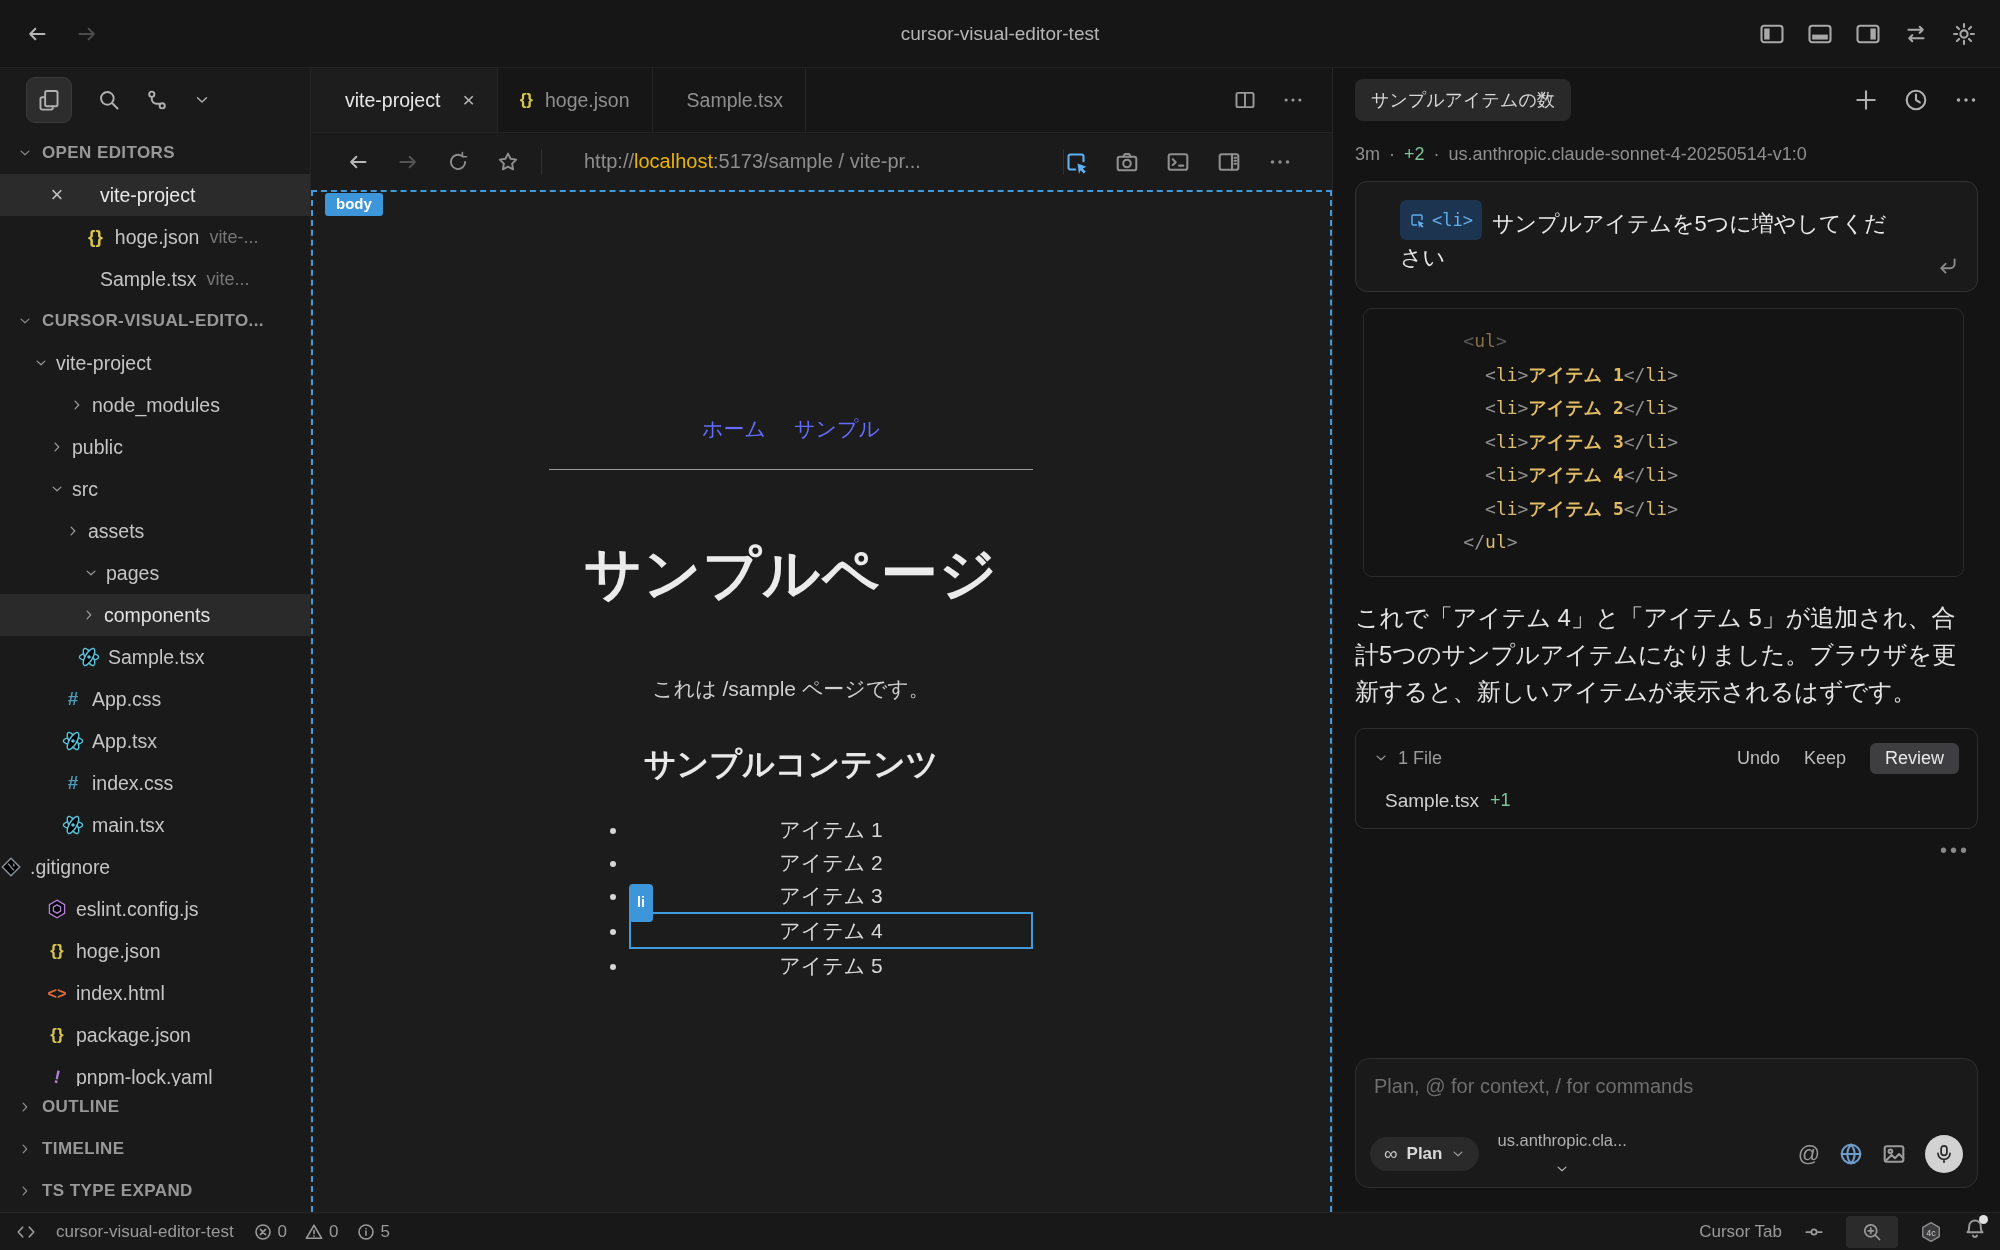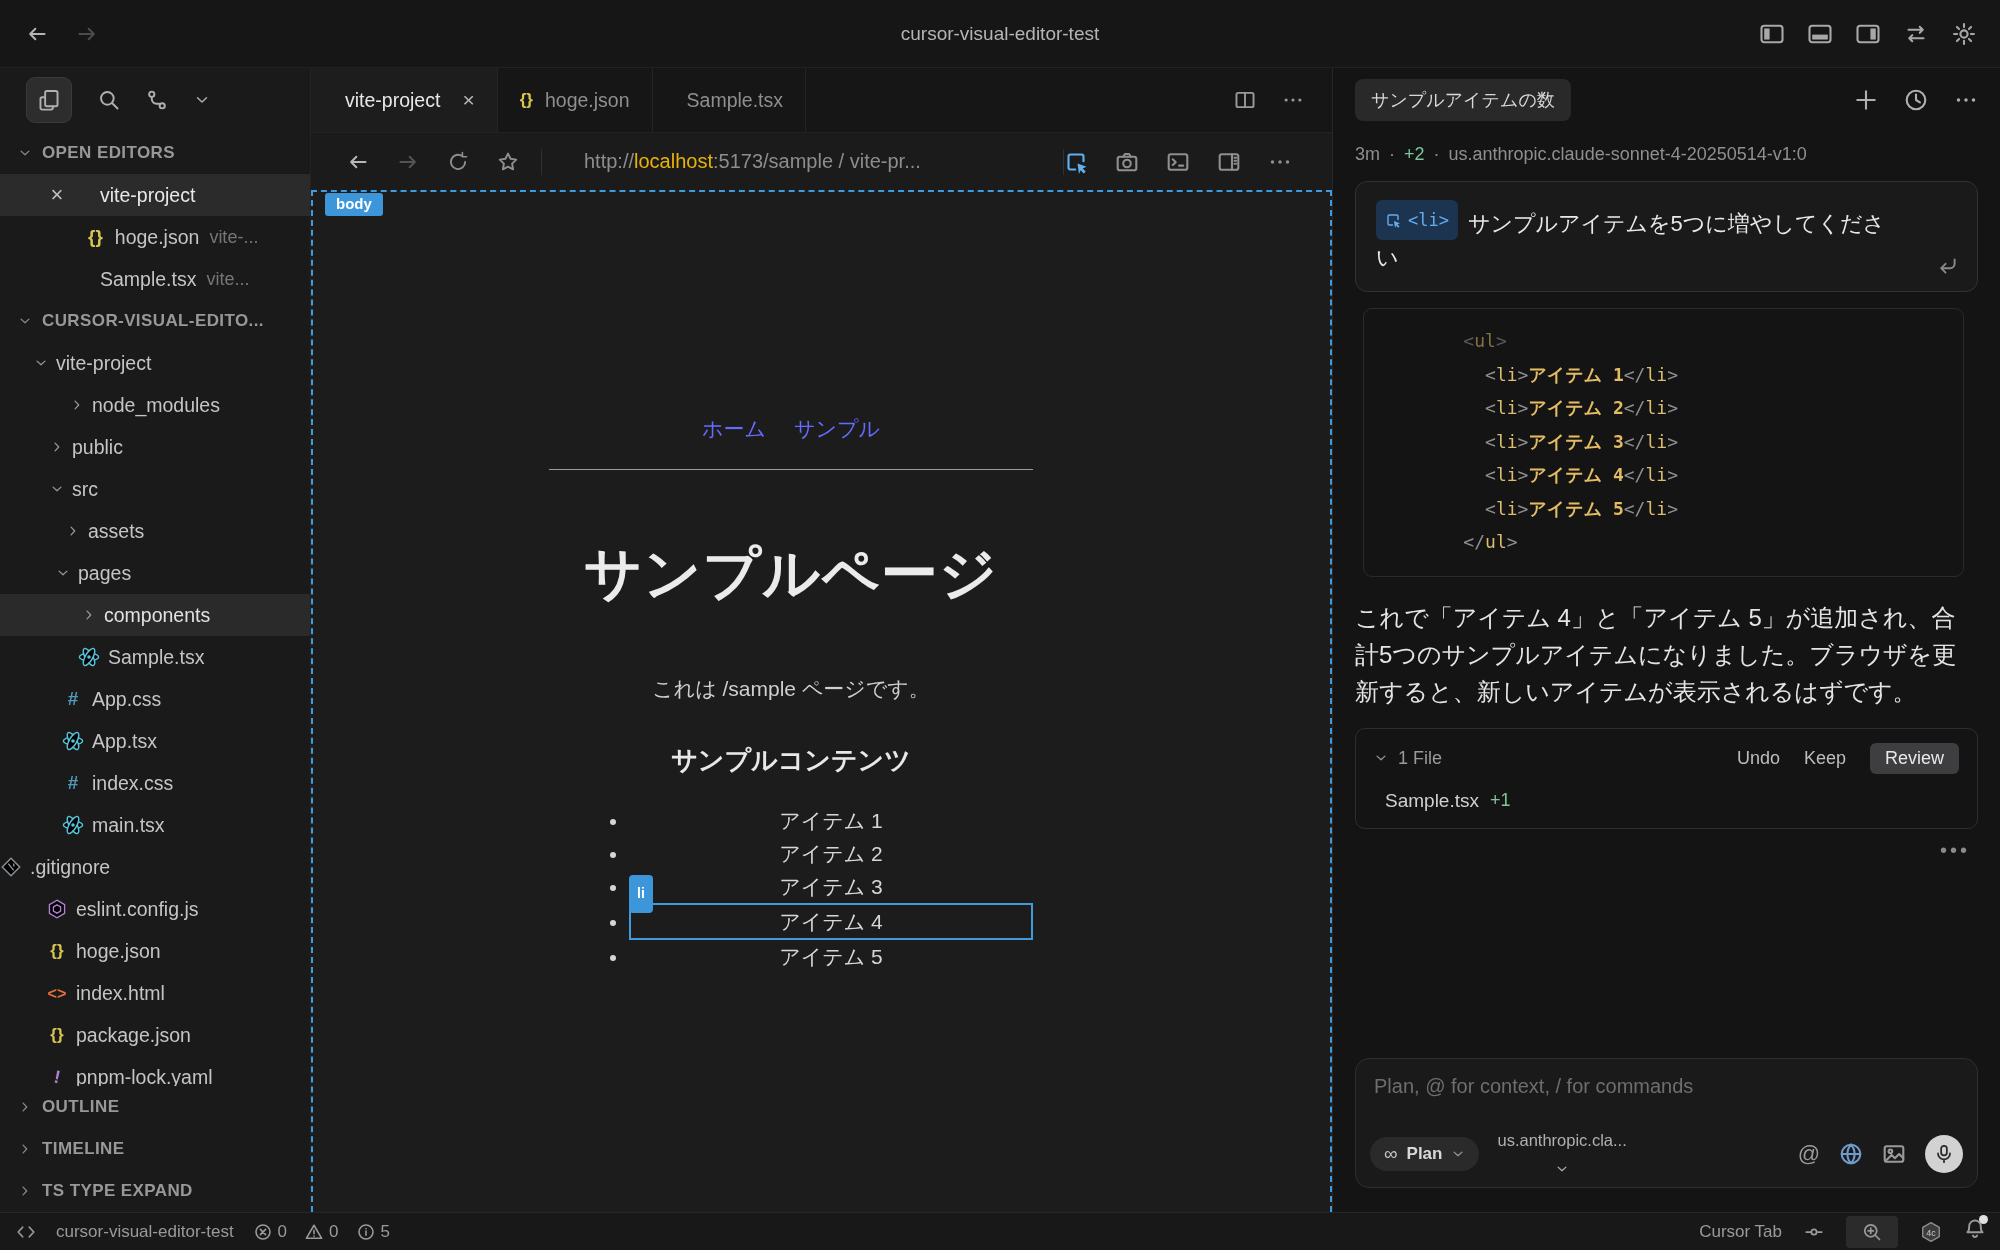--- a/index.html
+++ b/index.html
@@ -55,35 +55,35 @@
 
 #preview { flex:1 1 auto; position:relative; background:#1c1c1d; min-height:0; }
 #body-outline { position:absolute; inset:0; border-top:2px dashed var(--c-accent); border-left:2px dashed var(--c-accent); border-right:2px dashed var(--c-accent); pointer-events:none; }
 #body-badge { position:absolute; left:14px; top:3px; background:var(--c-badge); color:#fff; font-size:15px; font-weight:bold; padding:2px 11px 4px; border-radius:3px; }
 #pv-content { position:absolute; left:238px; top:0; width:484px; }
 #pv-nav { margin-top:225px; display:flex; justify-content:center; gap:28px; font-size:21px; }
 #pv-nav a { color:var(--c-link); text-decoration:none; }
 #pv-hr { margin-top:26px; border-top:1px solid #9a9a9a; }
 #pv-title { margin-top:66px; text-align:center; font-size:57px; font-weight:bold; color:#ebebeb; letter-spacing:1px; }
 #pv-sub { margin-top:62px; text-align:center; font-size:21px; color:#cfcfcf; }
-#pv-h2 { margin-top:40px; text-align:center; font-size:26px; font-weight:bold; color:#e8e8e8; }
+#pv-h2 { margin-top:40px; text-align:center; font-size:32px; font-weight:bold; color:#e8e8e8; }
 #pv-list { margin-top:26px; padding-left:80px; list-style:disc; color:#d6d6d6; }
 #pv-list li { font-size:21px; line-height:33px; text-align:center; position:relative; }
 #pv-list li.selected { border:2px solid var(--c-accent); }
 #li-badge { position:absolute; left:-2px; top:-30px; background:var(--c-badge); color:#fff; font-size:14px; font-weight:bold; padding:2px 8px 3px; border-radius:4px; }
 
 
 #chatpanel { width:668px; flex:0 0 668px; background:#141415; border-left:1px solid #262626; display:flex; flex-direction:column; padding:0 22px; overflow:hidden; }
 #chat-header { height:64px; flex:0 0 64px; display:flex; align-items:center; }
 #chat-tab { background:#29292a; border-radius:8px; padding:9px 16px; font-size:18px; color:#d8d8d8; }
 #chat-header .hicons { margin-left:auto; display:flex; align-items:center; gap:26px; color:#b0b0b0; }
 #chat-meta { margin-top:12px; font-size:18px; color:#8f8f8f; display:flex; gap:9px; align-items:center; }
 #chat-meta .plus { color:var(--c-green); }
 #bubble { margin-top:16px; border:1px solid #323232; background:#1a1a1b; border-radius:12px; padding:18px 20px 16px; position:relative; }
-#bubble-text { font-size:22px; color:#e8e8e8; line-height:34px; padding-right:66px; }
+#bubble-text { font-size:22px; color:#e8e8e8; line-height:34px; padding-right:66px;margin-left:24px; }
 #tag-chip { display:inline-flex; align-items:center; gap:7px; background:#1c3450; color:#61aeee; border-radius:6px; padding:3px 9px; font-size:17px; font-family:"DejaVu Sans Mono","Liberation Mono",monospace; margin-right:10px; vertical-align:3px; }
 #bubble-undo { position:absolute; right:18px; bottom:14px; color:#8a8a8a; }
 #codeblock { margin:16px 14px 0 8px; border:1px solid #2b2b2b; border-radius:9px; padding:15px 0 17px; font-family:"DejaVu Sans Mono","Liberation Mono",monospace; font-size:18px; }
 .code-line { white-space:pre; line-height:33.5px; padding-left:56px; }
 .code-line:first-child { opacity:.55; }
 .code-punct { color:#8f8f8f; }
 .code-tag { color:var(--c-tag); }
 .code-text { color:var(--c-gold); font-weight:bold; }
 #chat-response { margin-top:22px; font-size:24px; line-height:37px; color:#e4e4e4; }
 #filecard { margin-top:18px; border:1px solid #2e2e2e; border-radius:10px; padding:14px 18px 16px; }
@@ -287,21 +287,21 @@
             <span>src</span>
           </div>
           <div class="tree-row" style="padding-left: 62px;">
             <span class="chev ico s14">
               <svg viewBox="0 0 16 16">
                 <path d="M5.8 3.5 10 8l-4.2 4.5"></path>
               </svg>
             </span>
             <span>assets</span>
           </div>
-          <div class="tree-row" style="padding-left: 52px;">
+          <div class="tree-row" style="padding-left: 80px;">
             <span class="chev ico s14">
               <svg viewBox="0 0 16 16">
                 <path d="M3.5 5.8 8 10l4.5-4.2"></path>
               </svg>
             </span>
             <span>pages</span>
           </div>
           <div class="tree-row selected" style="padding-left: 78px;">
             <span class="chev ico s14">
               <svg viewBox="0 0 16 16">

